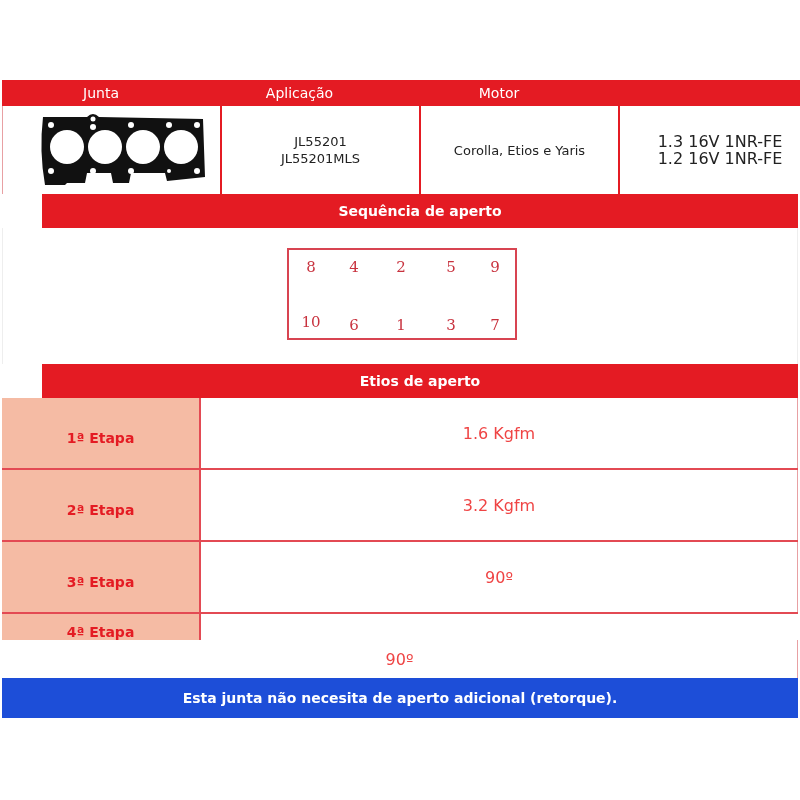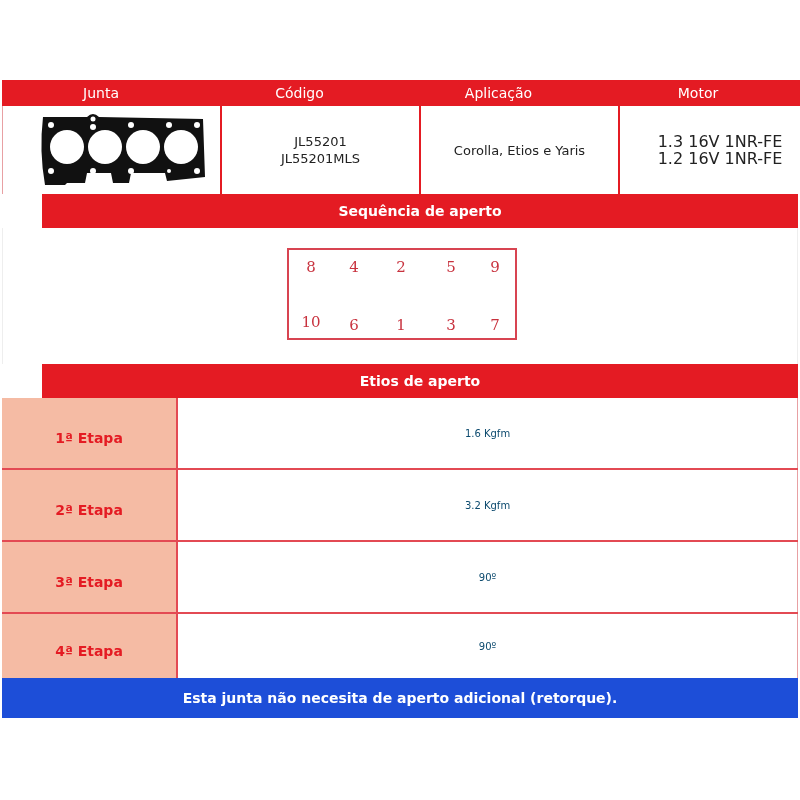--- a/index.html
+++ b/index.html
@@ -15,38 +15,37 @@
                   font-size: 13px; color: #222; line-height: 17px; box-sizing: border-box; }
     .info .c1, .info .c2, .info .c3 { border-right: 2px solid #e41b23; }
     .band { height: 34px; background: #e41b23; color: #fff; font-weight: bold; font-size: 14px;
             display: flex; align-items: center; justify-content: center; margin-left: 40px; }
     .seqarea { height: 136px; position: relative; border-left: 1px solid #eee; border-right: 1px solid #eee; box-sizing: border-box; }
     .seqbox { position: absolute; left: 284px; top: 20px; width: 230px; height: 92px;
               border: 2px solid #d84451; box-sizing: border-box; }
     .seqnum { position: absolute; font-family: "DejaVu Serif", serif; font-size: 15px; color: #c8323e;
               width: 30px; text-align: center; }
     .stage { height: 72px; display: flex; border-bottom: 2px solid #e34a53; box-sizing: border-box; }
-    .stage.last { border-bottom: none; height: 64px; }
-    .stage .lbl { width: 176px; background: #f5bba4; border-right: 2px solid #e34a53; box-sizing: border-box;
+    .stage.last { border-bottom: none; height: 64px; flex-direction: column; }
+    .stage .lbl { width: 199px; background: #f5bba4; border-right: 2px solid #e34a53; box-sizing: border-box;
                   display: flex; align-items: center; justify-content: center; color: #e41b23;
                   font-weight: bold; font-size: 14px; padding-top: 10px; }
-    .stage .val { flex: 1; display: flex; align-items: center; justify-content: center; font-size: 10px; color: #0c4a6e;
+    .stage .val { flex: 1; display: flex; align-items: center; justify-content: center; font-size: 16px; color: #ef4444;
                   border-right: 1px solid #e8a0a3; }
     .footer { height: 40px; background: #1d4ed8; color: #fff; font-weight: bold; font-size: 14px;
               display: flex; align-items: center; justify-content: center; }
     .gasket { width: 170px; height: 78px; }
   </style>
 </head>
 <body>
 
 <div class="sheet">
 
   <div class="row hdr">
     <div class="c1">Junta</div>
-    <div class="c2">Código</div>
     <div class="c3">Aplicação</div>
     <div class="c4">Motor</div>
   </div>
 
   <div class="row info">
     <div class="c1">
       <svg class="gasket" viewBox="0 0 170 78">
         <path d="M6 6 L50 6 Q56 0 62 6 L166 8 L168 66 L130 70 L128 62 L94 62 L92 72 L76 72 L74 62 L50 62 L48 72 L30 72 L28 74 L8 74 Q2 40 6 6 Z" fill="#111"></path>
         <circle cx="30" cy="36" r="17" fill="#fff"></circle>
         <circle cx="68" cy="36" r="17" fill="#fff"></circle>

